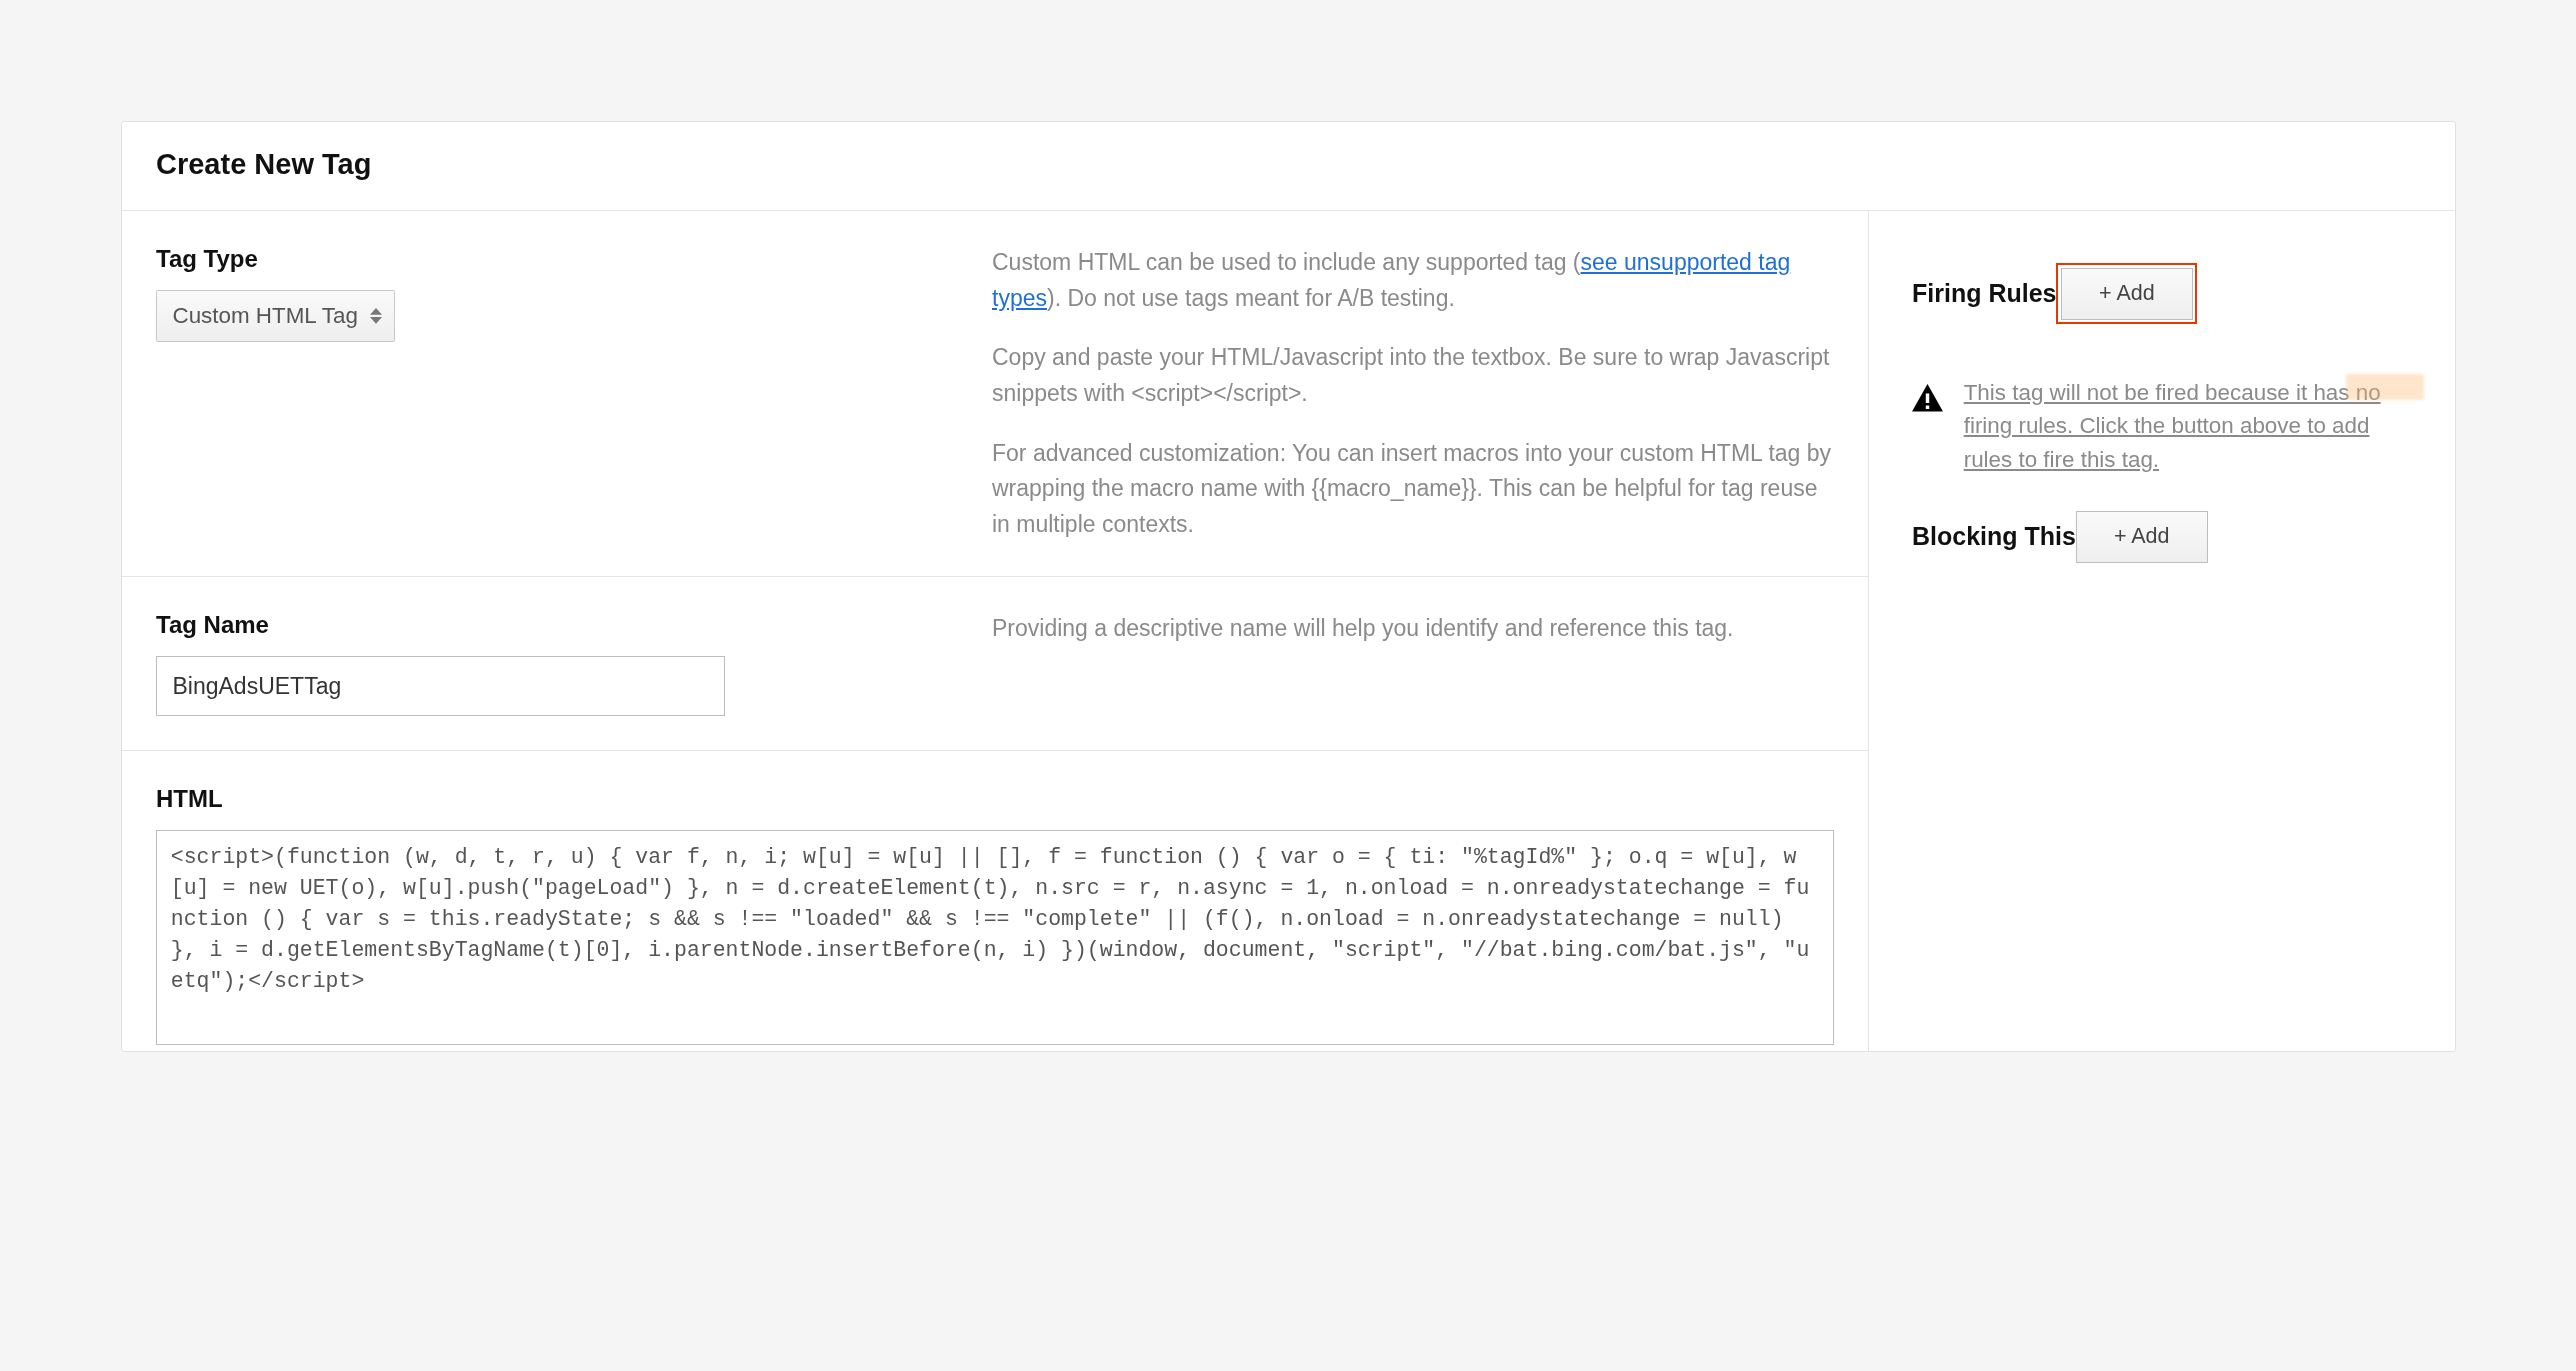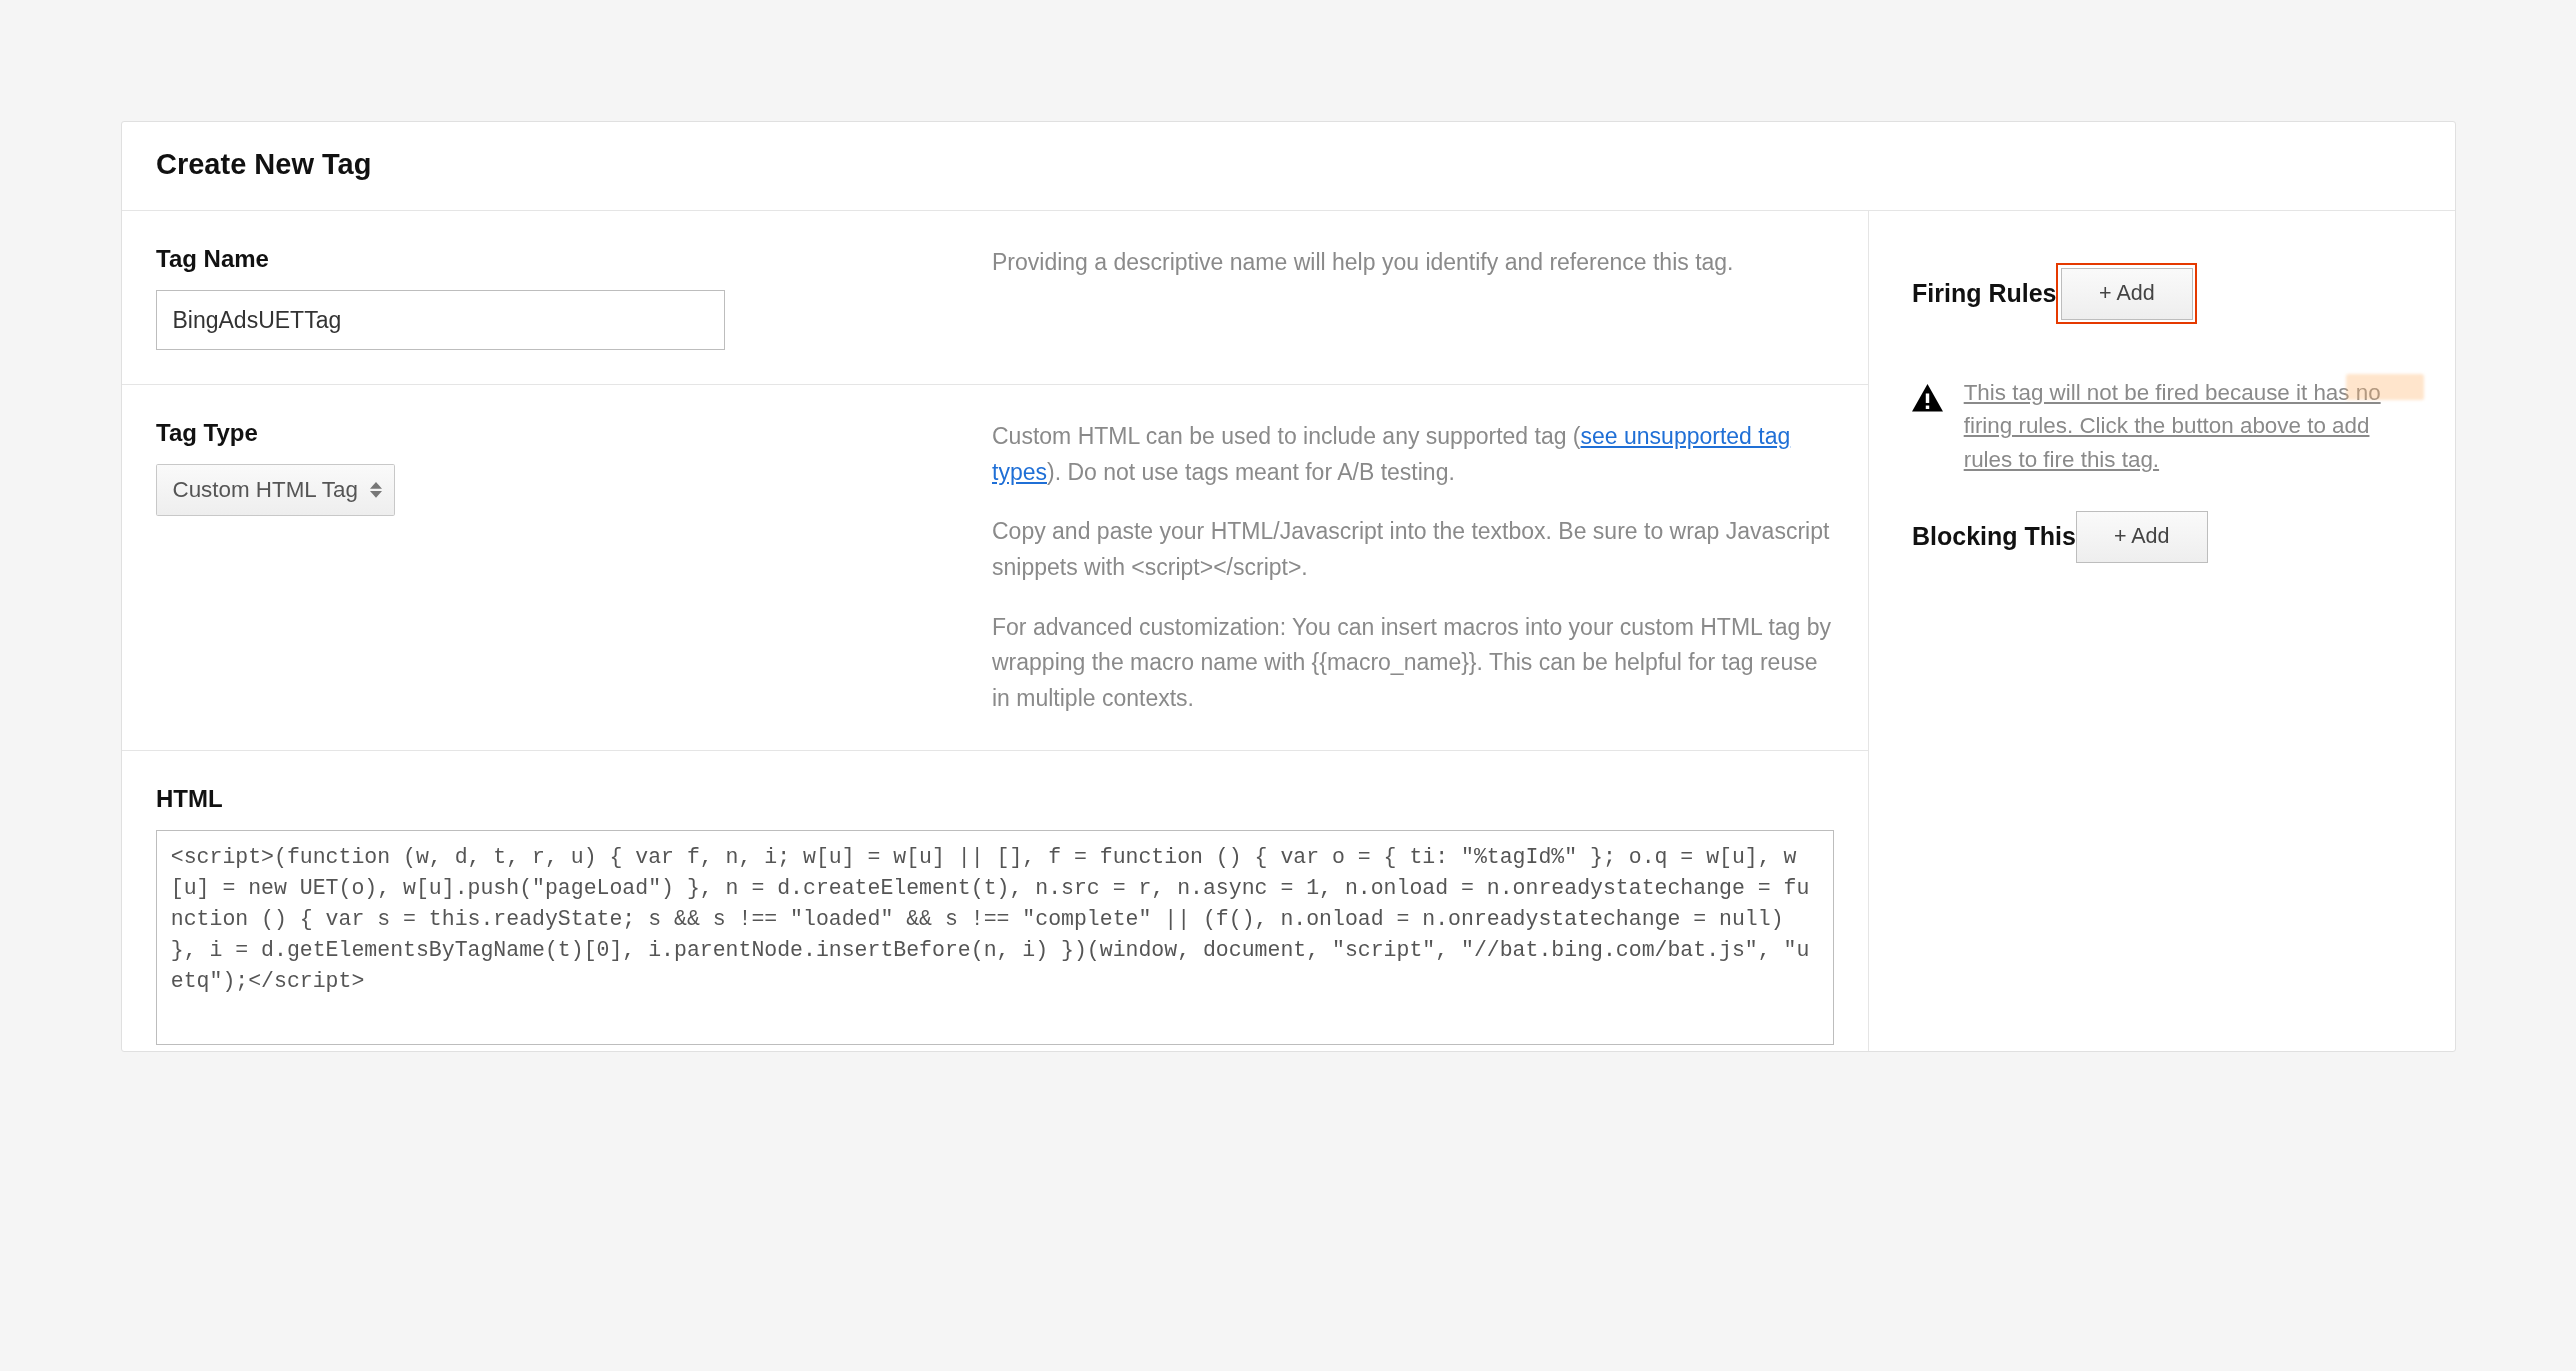--- a/index.html
+++ b/index.html
@@ -181,32 +181,20 @@
 
 <div class="card">
 
   <div class="card-header">
     <h1>Create New Tag</h1>
   </div>
 
   <div class="card-body">
 
     <div class="main-col">
-
-      <div class="section">
-        <div class="section-row">
-          <div class="section-left">
-            <label class="field-label">Tag Name</label>
-            <input class="text-input" type="text" value="BingAdsUETTag" style="">
-          </div>
-          <div class="section-right">
-            <p>Providing a descriptive name will help you identify and reference this tag.</p>
-          </div>
-        </div>
-      </div>
 
       <div class="section">
         <div class="section-row">
           <div class="section-left">
             <label class="field-label">Tag Type</label>
             <div class="select-wrap">
               <span>Custom HTML Tag</span>
               <span class="select-caret">
                 <svg width="12" height="6.9" viewBox="0 0 14 8">
                     <polygon points="7,0 0,8 14,8" fill="#777"></polygon>
@@ -220,20 +208,32 @@
           <div class="section-right">
             <p>
               <span>Custom HTML can be used to include any supported tag (</span><a class="link">see unsupported tag types</a><span>). Do not use tags meant for A/B testing.</span>
             </p>
             <p>Copy and paste your HTML/Javascript into the textbox. Be sure to wrap Javascript snippets with &lt;script&gt;&lt;/script&gt;.</p>
             <p>For advanced customization: You can insert macros into your custom HTML tag by wrapping the macro name with {{macro_name}}. This can be helpful for tag reuse in multiple contexts.</p>
           </div>
         </div>
       </div>
 
+      <div class="section">
+        <div class="section-row">
+          <div class="section-left">
+            <label class="field-label">Tag Name</label>
+            <input class="text-input" type="text" value="BingAdsUETTag" style="">
+          </div>
+          <div class="section-right">
+            <p>Providing a descriptive name will help you identify and reference this tag.</p>
+          </div>
+        </div>
+      </div>
+
       <div class="html-section">
         <label class="field-label">HTML</label>
         <textarea class="html-textarea" style="">&lt;script&gt;(function (w, d, t, r, u) { var f, n, i; w[u] = w[u] || [], f = function () { var o = { ti: "%tagId%" }; o.q = w[u], w[u] = new UET(o), w[u].push("pageLoad") }, n = d.createElement(t), n.src = r, n.async = 1, n.onload = n.onreadystatechange = function () { var s = this.readyState; s &amp;&amp; s !== "loaded" &amp;&amp; s !== "complete" || (f(), n.onload = n.onreadystatechange = null) }, i = d.getElementsByTagName(t)[0], i.parentNode.insertBefore(n, i) })(window, document, "script", "//bat.bing.com/bat.js", "uetq");&lt;/script&gt;</textarea>
       </div>
 
     </div>
 
     <div class="side-col">
 
       <div class="side-row">

